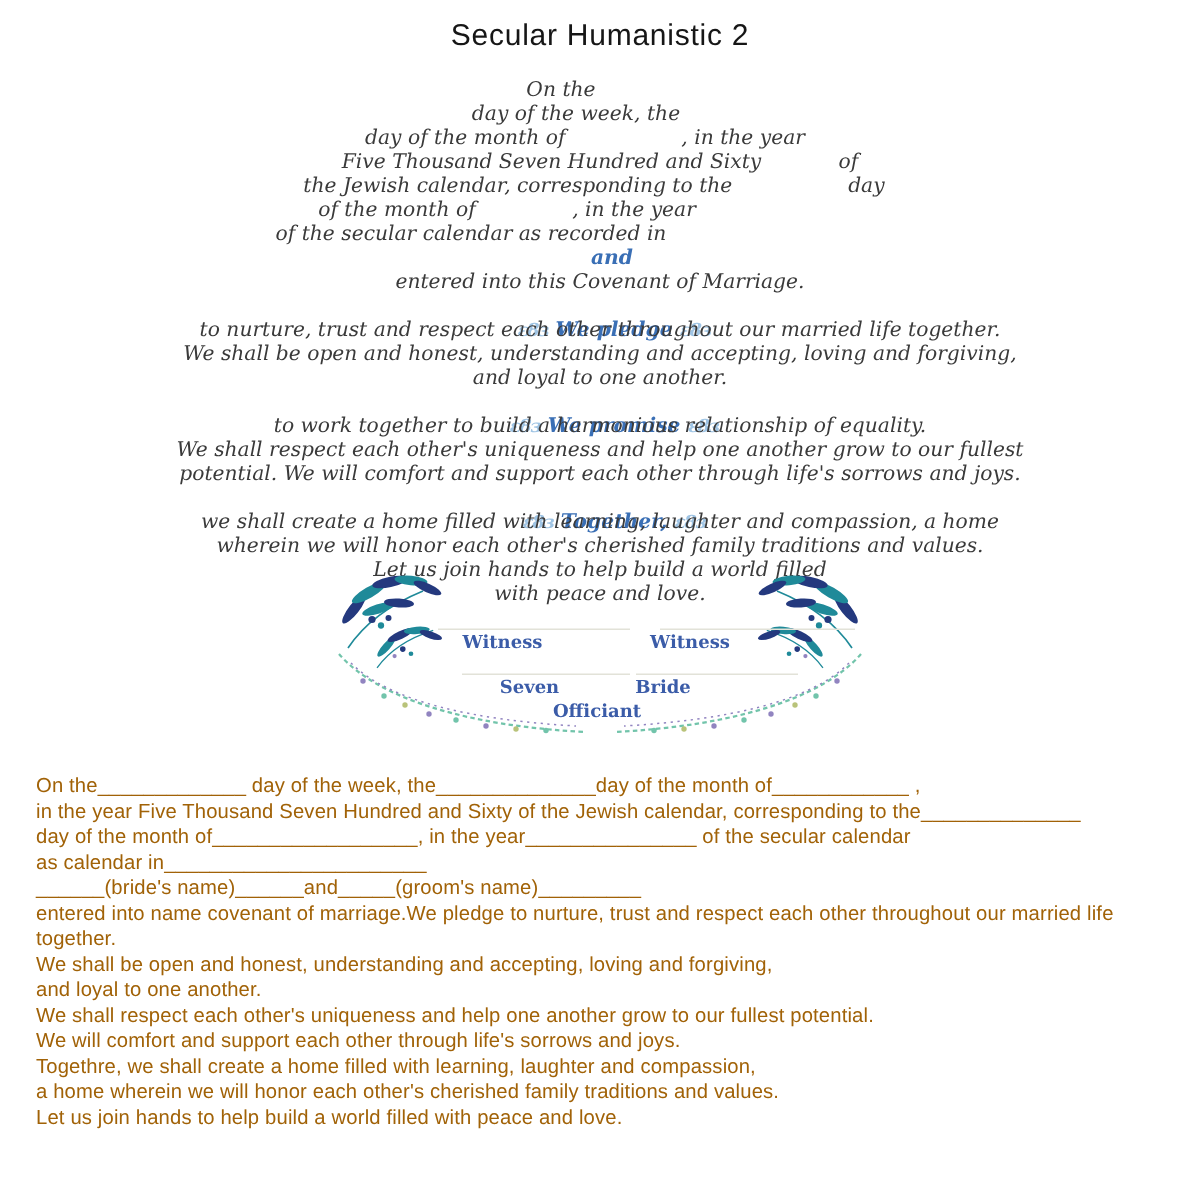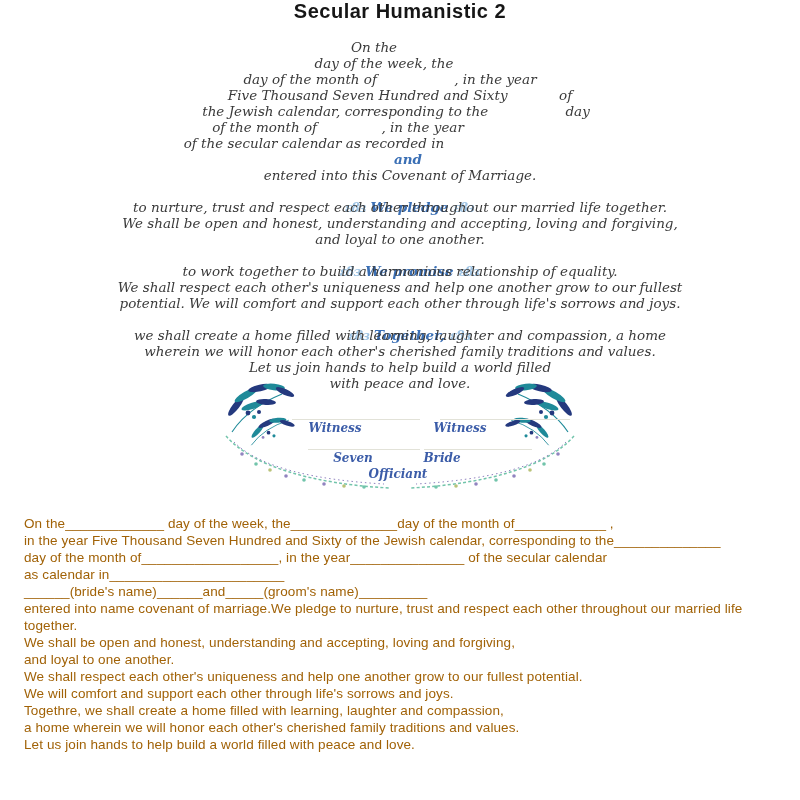--- a/index.html
+++ b/index.html
@@ -2,21 +2,21 @@
 <html style="--accent_blue: #3a6fb5; --ornament_blue: #9fc4e4; --label_blue: #3b5ca8; --leaf_navy: #24397e; --leaf_teal: #1f8a99; --leaf_mint: #72c4ab; --leaf_purple: #9184c0; --leaf_olive: #b9c37a; --text_dark: #3a3a3a; --line_gray: #e2e2d8;"><head>
 <meta charset="utf-8">
 <style>
   html,body{margin:0;padding:0;}
   body{
     width:800px;height:800px;background:#ffffff;overflow:hidden;
     font-family:"Liberation Sans",sans-serif;position:relative;
   }
   
   .page-title{
-    text-align:center;padding-top:0;font-size:20px;font-weight:700;
+    text-align:center;padding-top:13px;font-size:20px;font-weight:400;
     letter-spacing:.5px;color:#161616;
   }
   
   .certificate{
     position:relative;margin-top:16px;text-align:center;
     font-family:"DejaVu Serif","Liberation Serif",serif;font-style:italic;
     font-size:13.5px;line-height:16px;color:var(--text_dark,#3a3a3a);
   }
   .cline{white-space:pre;height:16px;}
   .op0{transform:translateX(-26px);}
@@ -36,21 +36,21 @@
   .lf-t{fill:var(--leaf_teal,#1f8a99);}
   .lf-m{fill:var(--leaf_mint,#72c4ab);}
   .lf-p{fill:var(--leaf_purple,#9184c0);}
   .lf-o{fill:var(--leaf_olive,#b9c37a);}
   .stem{fill:none;stroke:var(--leaf_teal,#1f8a99);stroke-width:1.1;}
   .vine{fill:none;stroke:var(--leaf_mint,#72c4ab);stroke-width:1.5;stroke-dasharray:3 2.2;}
   .vine2{fill:none;stroke:var(--leaf_purple,#9184c0);stroke-width:1;stroke-dasharray:1.5 3;}
   .sig-line{position:absolute;border-top:1px solid var(--line_gray,#e2e2d8);height:0;}
   .sig-label{
     position:absolute;text-align:center;
-    font-family:"DejaVu Serif","Liberation Serif",serif;font-style:italic;font-weight:bold;
+    font-family:"DejaVu Serif","Liberation Serif",serif;font-weight:bold;
     font-size:12px;color:var(--label_blue,#3b5ca8);
   }
   
   .plain{
     position:absolute;left:24px;top:515px;width:760px;
     font-size:13.5px;line-height:17px;color:#a16207;letter-spacing:.1px;
   }
   .pline{white-space:pre-wrap;min-height:17px;}
 </style>
 </head>

